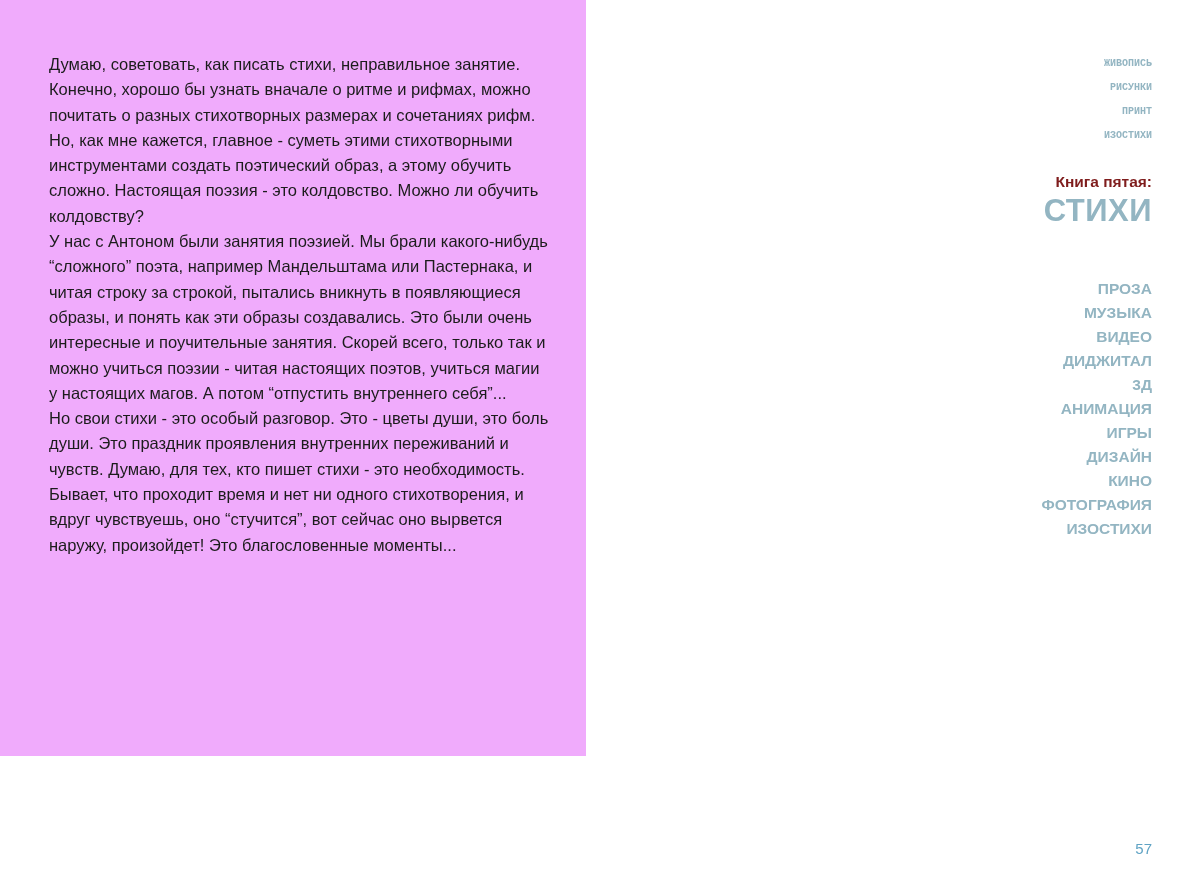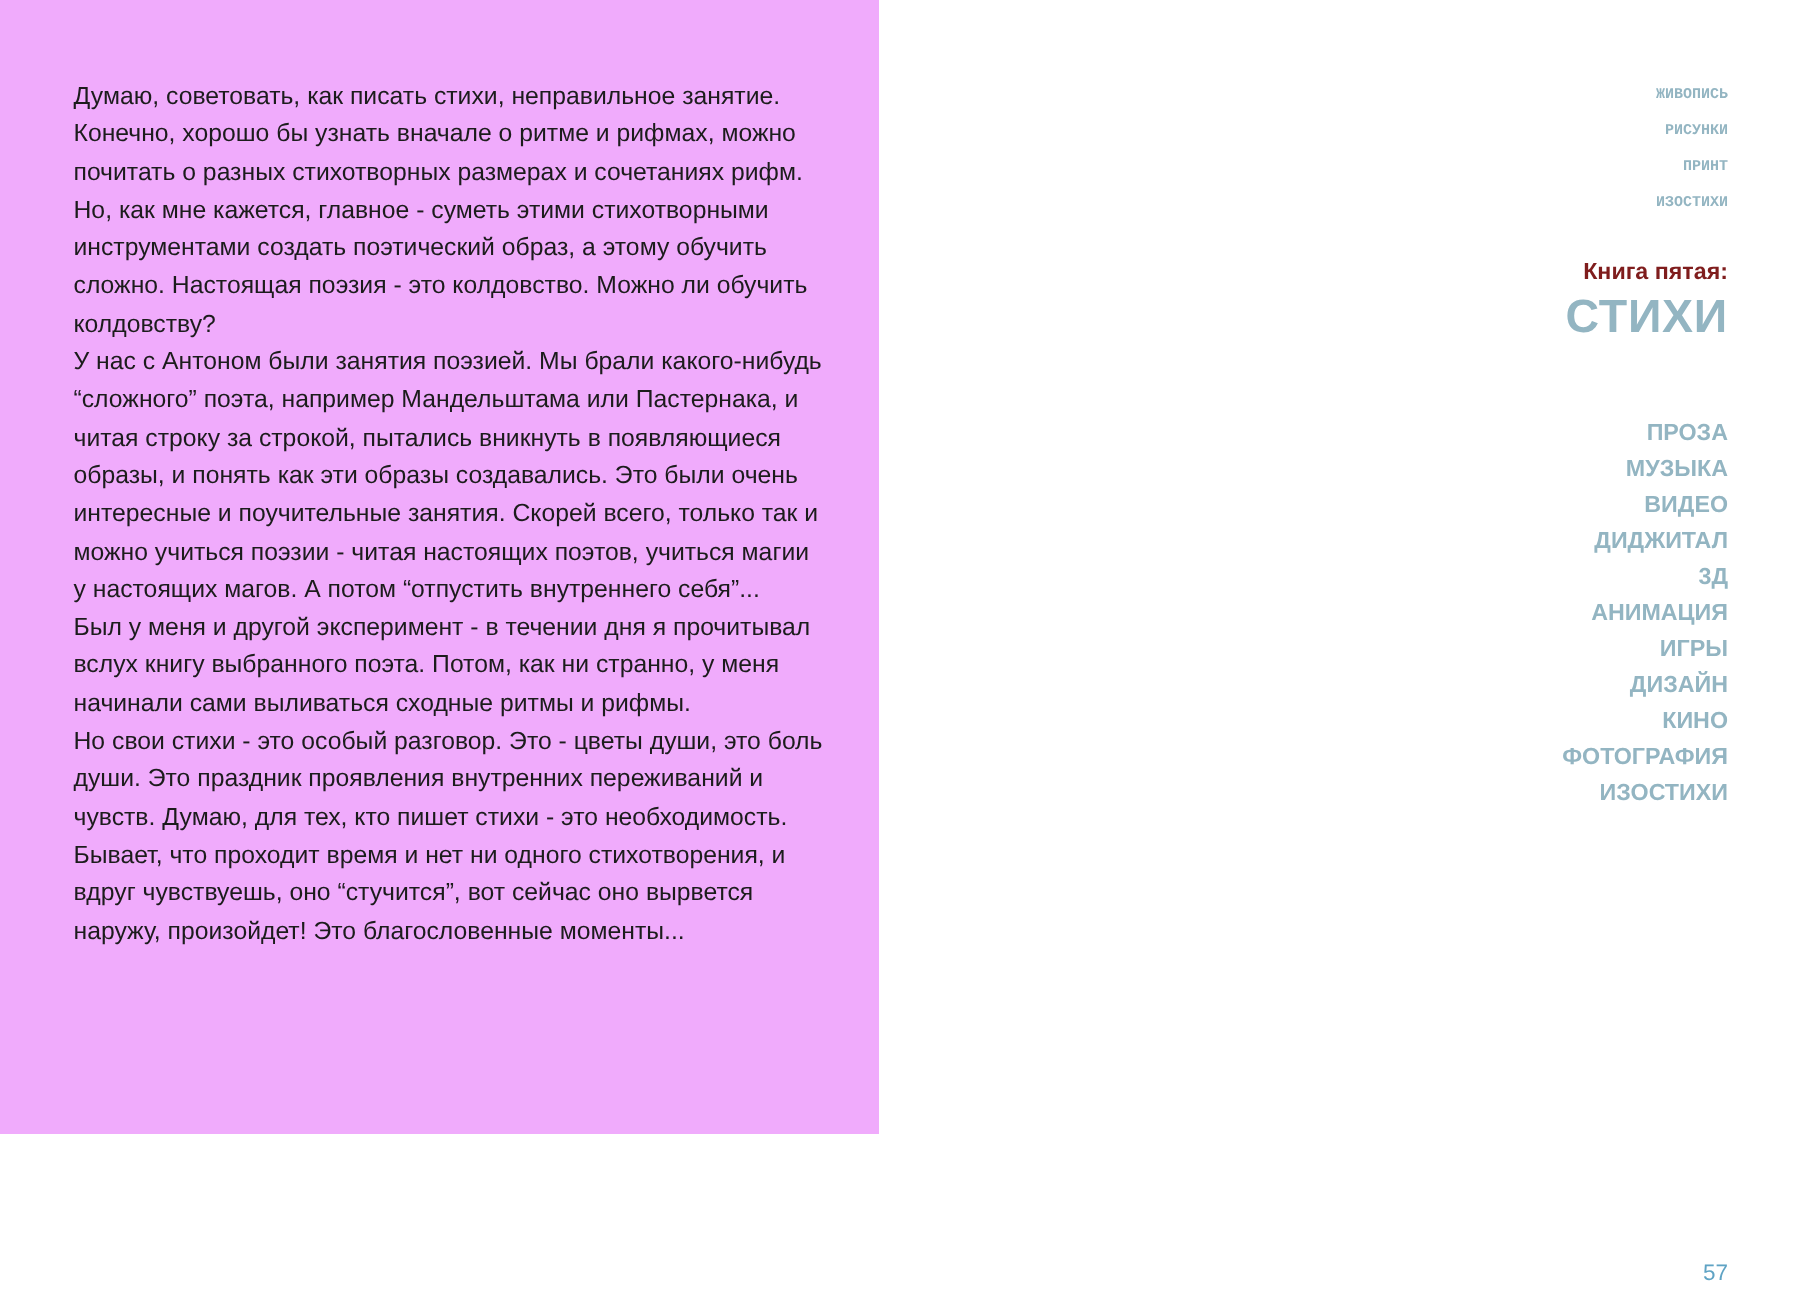--- a/index.html
+++ b/index.html
@@ -31,21 +31,20 @@
       font-size: 15px; color: #5FA3C4;
     }
   </style>
 </head>
 <body>
 
 <div class="left-panel">
   <div class="body-text">
     <p>Думаю, советовать, как писать стихи, неправильное занятие. Конечно, хорошо бы узнать вначале о ритме и рифмах, можно почитать о разных стихотворных размерах и сочетаниях рифм. Но, как мне кажется, главное - суметь этими стихотворными инструментами создать поэтический образ, а этому обучить сложно. Настоящая поэзия - это колдовство. Можно ли обучить колдовству?</p>
     <p>У нас с Антоном были занятия поэзией. Мы брали какого-нибудь “сложного” поэта, например Мандельштама или Пастернака, и читая строку за строкой, пытались вникнуть в появляющиеся образы, и понять как эти образы создавались. Это были очень интересные и поучительные занятия. Скорей всего, только так и можно учиться поэзии - читая настоящих поэтов, учиться магии у настоящих магов. А потом “отпустить внутреннего себя”...</p>
-    <p>Был у меня и другой эксперимент - в течении дня я прочитывал вслух книгу выбранного поэта. Потом, как ни странно, у меня начинали сами выливаться сходные ритмы и рифмы.</p>
     <p>Но свои стихи - это особый разговор. Это - цветы души, это боль души. Это праздник проявления внутренних переживаний и чувств. Думаю, для тех, кто пишет стихи - это необходимость. Бывает, что проходит время и нет ни одного стихотворения, и вдруг чувствуешь, оно “стучится”, вот сейчас оно вырвется наружу, произойдет! Это благословенные моменты...</p>
   </div>
 </div>
 
 <nav class="nav nav-top">
   <span class="nav-item">ЖИВОПИСЬ</span>
   <span class="nav-item">РИСУНКИ</span>
   <span class="nav-item">ПРИНТ</span>
   <span class="nav-item">ИЗОСТИХИ</span>
 </nav>

